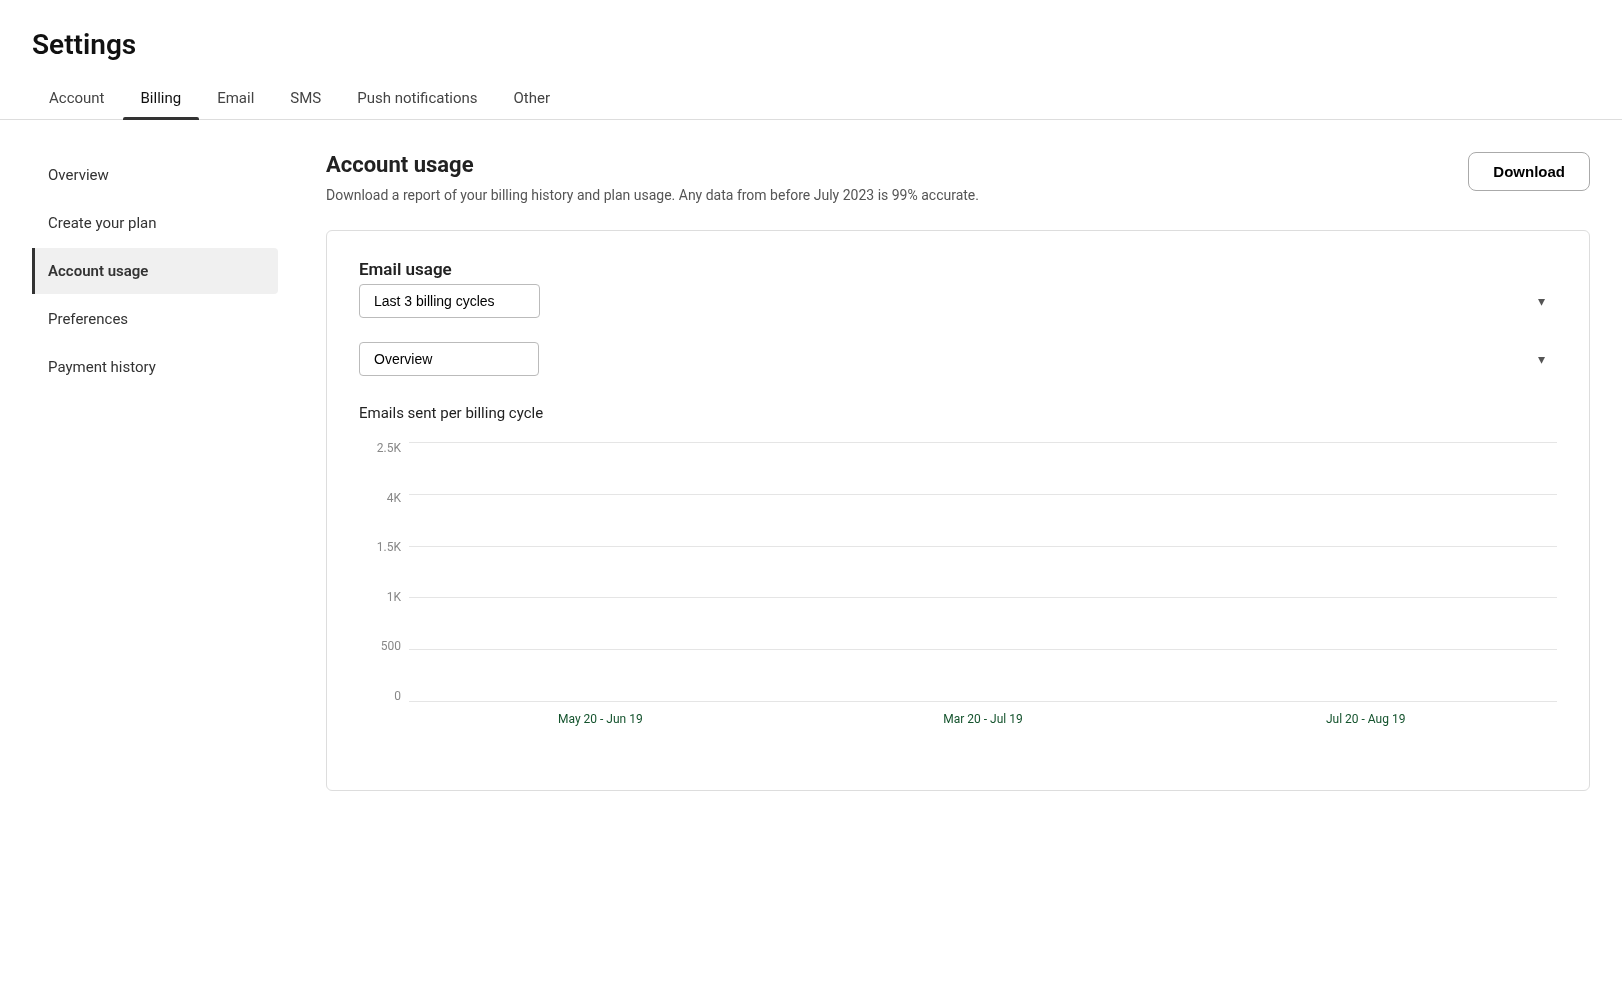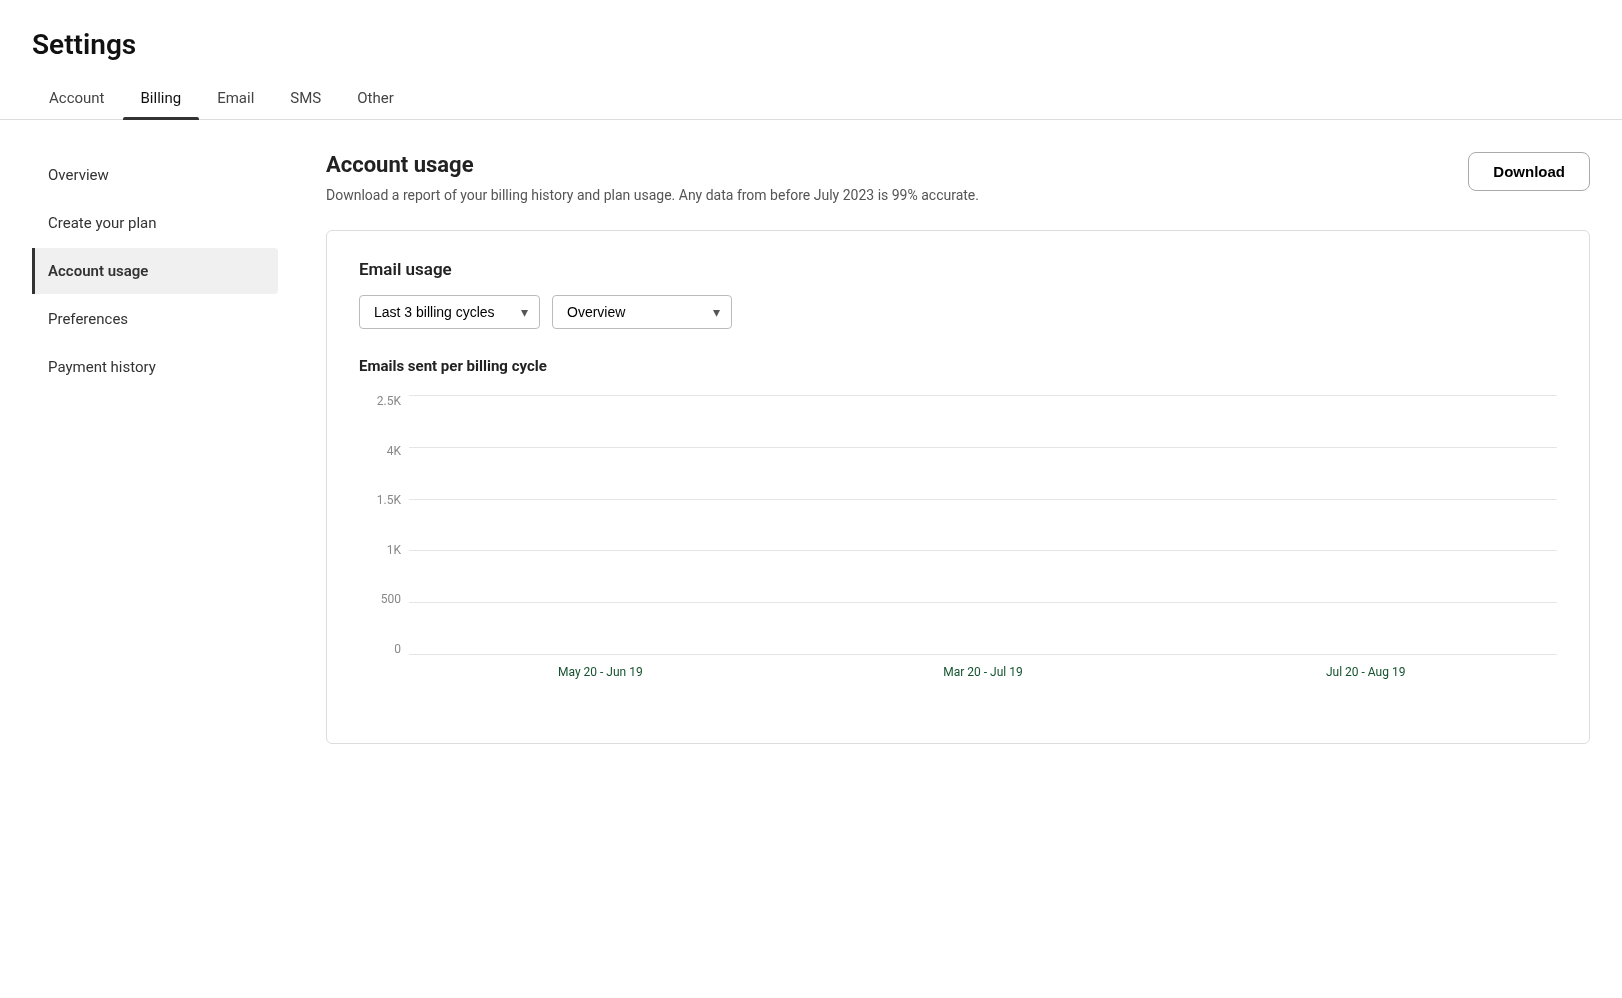--- a/index.html
+++ b/index.html
@@ -109,27 +109,28 @@
 
     .card {
       border: 1px solid #ddd;
       border-radius: 6px;
       padding: 28px 32px;
     }
 
     .card-title {
       font-size: 17px;
       font-weight: 600;
-      margin-bottom: 16px;
+      margin-bottom: 5px;
     }
 
     .filters-row {
       display: flex;
-      gap: 12px;
+      gap: 24px;
       margin-bottom: 28px;
+      flex-direction: column;
     }
     .filter-select {
       border: 1.5px solid #bbb;
       border-radius: 4px;
       padding: 8px 36px 8px 14px;
       font-size: 14px;
       appearance: none;
       -webkit-appearance: none;
       background: #fff;
       cursor: pointer;
@@ -146,21 +147,21 @@
       right: 12px;
       top: 50%;
       transform: translateY(-50%);
       pointer-events: none;
       font-size: 14px;
       color: #555;
     }
 
     .chart-title {
       font-size: 15px;
-      font-weight: 700;
+      font-weight: 400;
       margin-bottom: 20px;
     }
 
     .chart-container {
       position: relative;
       height: 320px;
       width: 100%;
     }
 
     .y-axis {
@@ -234,20 +235,21 @@
 </head>
 <body>
 
 <h1 class="page-title">Settings</h1>
 
 <nav class="top-nav">
   <div class="top-nav-item">Account</div>
   <div class="top-nav-item active">Billing</div>
   <div class="top-nav-item">Email</div>
   <div class="top-nav-item">SMS</div>
+  <div class="top-nav-item">Push notifications</div>
   <div class="top-nav-item">Other</div>
 </nav>
 
 <div class="content-area">
   <aside class="sidebar">
     <div class="sidebar-item">Overview</div>
     <div class="sidebar-item">Create your plan</div>
     <div class="sidebar-item active">Account usage</div>
     <div class="sidebar-item">Preferences</div>
     <div class="sidebar-item">Payment history</div>

